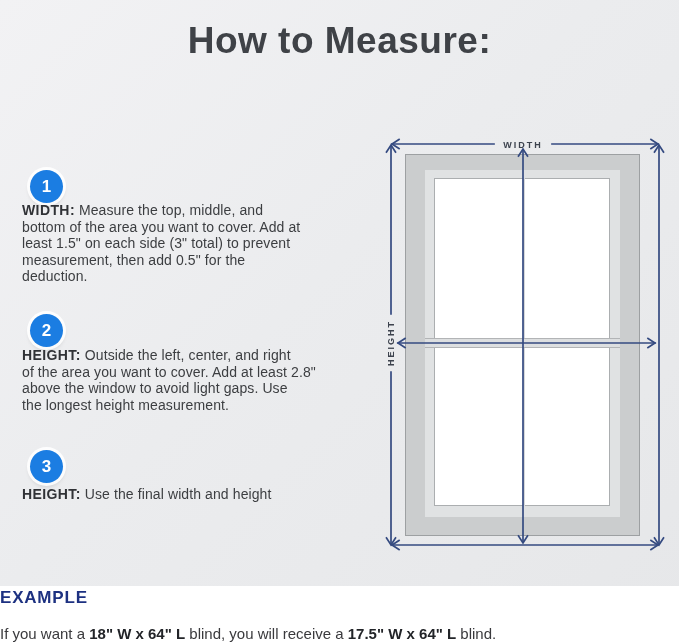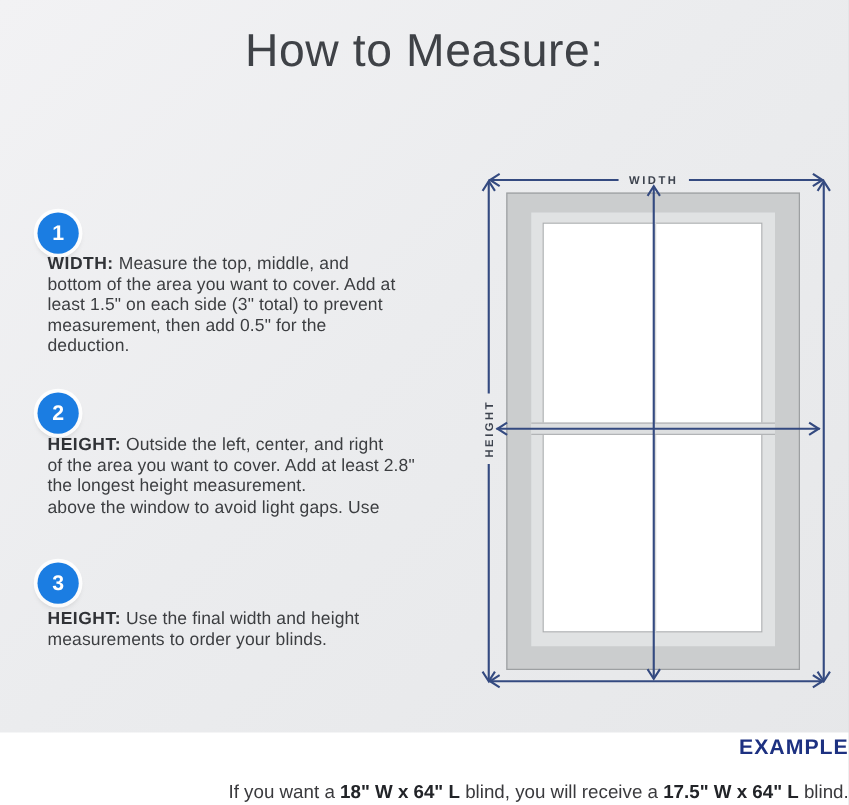--- a/index.html
+++ b/index.html
@@ -3,42 +3,42 @@
 <meta charset="utf-8">
 <style>
   html,body{margin:0;padding:0;background:#dcdddf;}
   .canvas{
     position:relative;width:679px;height:644px;overflow:hidden;
     background:linear-gradient(135deg,#f2f2f4 0%,#ebecee 45%,#e6e7e9 100%);
     font-family:"Liberation Sans",sans-serif;
   }
   
   .header{position:absolute;top:22px;left:0;width:100%;text-align:center;line-height:1.05;}
-  .title-line1{font-size:37px;font-weight:400;color:#3f4247;letter-spacing:.5px;}
+  .title-line1{font-size:37px;font-weight:700;color:#3f4247;letter-spacing:.5px;}
   .title-line2{margin-top:2px;}
   .title-highlight{
     font-size:47px;font-weight:700;letter-spacing:.5px;color:#2356d6;vertical-align:baseline;
   }
   @supports ((-webkit-background-clip:text) or (background-clip:text)){
     .title-highlight{
       background:linear-gradient(90deg,#1d3fc4 0%,#2a63db 55%,#2f86e8 100%);
       -webkit-background-clip:text;background-clip:text;color:transparent;
     }
   }
   .title-suffix{font-size:38px;font-weight:500;color:#3f4247;margin-left:8px;}
   
   .step-circle{
     position:absolute;left:30px;width:33px;height:33px;border-radius:50%;
     background:#1b7de2;color:#fff;font-size:17px;font-weight:700;
     display:flex;align-items:center;justify-content:center;
     box-shadow:0 0 0 3px rgba(255,255,255,.9),0 3px 5px rgba(0,0,0,.18);
   }
   .c1{top:170px}.c2{top:314px}.c3{top:450px}
   .step-text{
-    position:absolute;left:38px;margin:0;font-size:14px;line-height:16.5px;
+    position:absolute;left:22px;margin:0;font-size:14px;line-height:16.5px;
     color:#3c3e41;letter-spacing:.1px;
   }
   .t1b{top:202px}.t2b{top:347px}.t3b{top:486px}
   .step-text strong{color:#303236;font-weight:700;letter-spacing:.4px;margin-right:4px;}
   .ln{display:block;}
   
   .diagram{position:absolute;left:378px;top:128px;width:292px;height:430px;}
   .win-outer{
     position:absolute;left:27px;top:26px;width:235px;height:382px;box-sizing:border-box;
     background:#cbcdce;border:1px solid #9da0a2;
@@ -51,44 +51,44 @@
   .win-muntin-v{position:absolute;left:117px;top:23px;bottom:29px;width:2px;background:#d7d9da;}
   .win-rail{
     position:absolute;left:19px;right:19px;top:183px;height:10px;box-sizing:border-box;
     background:#dddfe0;border-top:1px solid #b2b4b6;border-bottom:1px solid #b2b4b6;
   }
   .arrow-layer{position:absolute;left:0;top:0;}
   .dim-label{fill:#3d434e;font-family:"Liberation Sans",sans-serif;font-size:9px;font-weight:700;}
   
   .example{
     position:absolute;left:0;right:0;top:586px;bottom:0;background:#ffffff;
-    display:flex;flex-direction:column;align-items:flex-end;justify-content:center;gap:17px;
+    display:flex;flex-direction:column;align-items:flex-start;justify-content:center;gap:17px;
     text-align:center;
   }
   .example-heading{font-size:17px;font-weight:700;color:#1d3181;letter-spacing:.8px;}
   .example-text{margin:0;font-size:15px;color:#3a3a3d;}
   .example-text b{color:#222428;}
 </style>
 </head>
 <body>
 
 <div class="canvas">
 
   <div class="header">
     <div class="title-line1">How to Measure:</div>
   </div>
 
   <div class="step-circle c1">1</div>
   <p class="step-text t1b"><strong>WIDTH:</strong><span>Measure the top, middle, and</span><span class="ln">bottom of the area you want to cover. Add at</span><span class="ln">least 1.5" on each side (3" total) to prevent</span><span class="ln">measurement, then add 0.5" for the</span><span class="ln">deduction.</span></p>
 
   <div class="step-circle c2">2</div>
-  <p class="step-text t2b"><strong>HEIGHT:</strong><span>Outside the left, center, and right</span><span class="ln">of the area you want to cover. Add at least 2.8"</span><span class="ln">the longest height measurement.</span><span class="ln">above the window to avoid light gaps. Use</span></p>
+  <p class="step-text t2b"><strong>HEIGHT:</strong><span>Outside the left, center, and right</span><span class="ln">of the area you want to cover. Add at least 2.8"</span><span class="ln">above the window to avoid light gaps. Use</span><span class="ln">the longest height measurement.</span></p>
 
   <div class="step-circle c3">3</div>
-  <p class="step-text t3b"><strong>HEIGHT:</strong><span>Use the final width and height</span><span class="ln">measurements to order your blinds.</span></p>
+  <p class="step-text t3b"><strong>HEIGHT:</strong><span>Use the final width and height</span></p>
 
   <div class="diagram">
     <div class="win-outer">
       <div class="win-inner"></div>
       <div class="win-glass"></div>
       <div class="win-muntin-v"></div>
       <div class="win-rail"></div>
     </div>
     <svg class="arrow-layer" width="292" height="430" viewBox="0 0 292 430">
       <g stroke="#344a80" stroke-width="1.7" fill="none" stroke-linecap="square">

